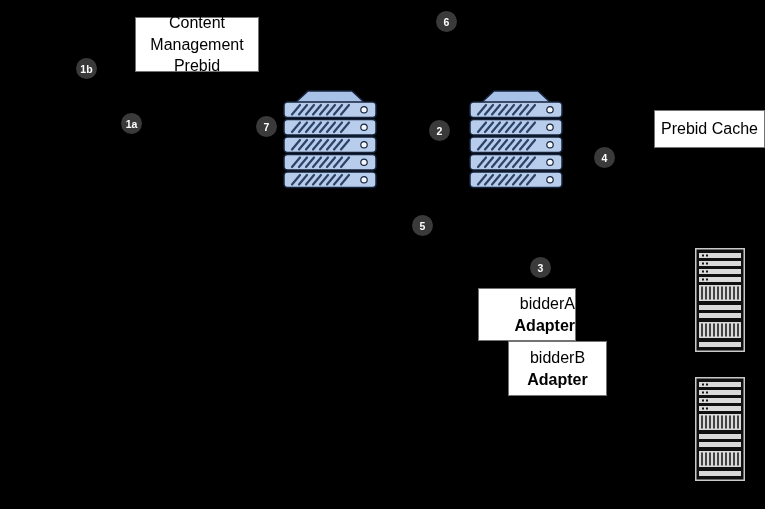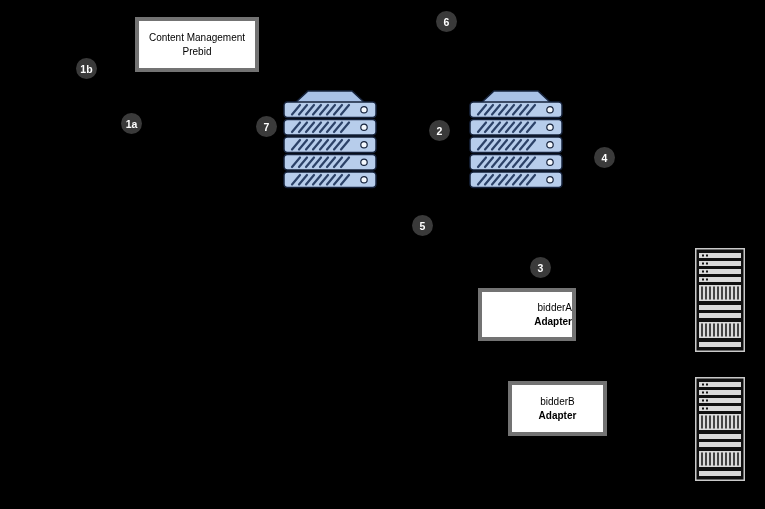--- a/index.html
+++ b/index.html
@@ -8,49 +8,49 @@
     position: relative;
     width: 765px;
     height: 509px;
     background: #000;
     overflow: hidden;
     font-family: "Liberation Sans", sans-serif;
   }
   .node {
     position: absolute;
     background: #ffffff;
-    border: 4px solid #737373;
+    border: 1px solid #737373;
     color: #000000;
     display: flex;
     flex-direction: column;
     align-items: center;
     justify-content: center;
     text-align: center;
-    font-size: 10px;
+    font-size: 16px;
     line-height: 1.35;
   }
   .node .bold { font-weight: bold; }
   .badge {
     position: absolute;
     width: 21px;
     height: 21px;
     border-radius: 50%;
     background: #3a3a3a;
     color: #ffffff;
     font-size: 10.5px;
     font-weight: bold;
     display: flex;
     align-items: center;
     justify-content: center;
   }
   .icon { position: absolute; display: block; }
   .node-cms        { left: 135px; top: 17px;  width: 124px; height: 55px; }
   .node-cache      { left: 654px; top: 110px; width: 111px; height: 38px; }
   .node-bidder-a   { left: 478px; top: 288px; width: 98px;  height: 53px; z-index: 1; align-items: flex-end; }
-  .node-bidder-b   { left: 508px; top: 341px; width: 99px;  height: 55px; z-index: 2; margin-top: 40px; }
+  .node-bidder-b   { left: 508px; top: 341px; width: 99px;  height: 55px; z-index: 2; }
   .badge-1a { left: 121px; top: 113px; }
   .badge-1b { left: 76px;  top: 58px;  }
   .badge-2  { left: 429px; top: 120px; }
   .badge-3  { left: 530px; top: 257px; }
   .badge-4  { left: 594px; top: 147px; }
   .badge-5  { left: 412px; top: 215px; }
   .badge-6  { left: 436px; top: 11px;  }
   .badge-7  { left: 256px; top: 116px; }
   .stack-1  { left: 283px; top: 88px; }
   .stack-2  { left: 469px; top: 88px; }
@@ -137,20 +137,23 @@
   </defs>
 </svg>
 
 <div class="canvas">
 
   <div class="node node-cms">
     <span>Content Management</span>
     <span>Prebid</span>
   </div>
 
+  <div class="node node-cache">
+    <span>Prebid Cache</span>
+  </div>
 
   <div class="node node-bidder-a">
     <span>bidderA</span>
     <span class="bold">Adapter</span>
   </div>
 
   <div class="node node-bidder-b">
     <span>bidderB</span>
     <span class="bold">Adapter</span>
   </div>

